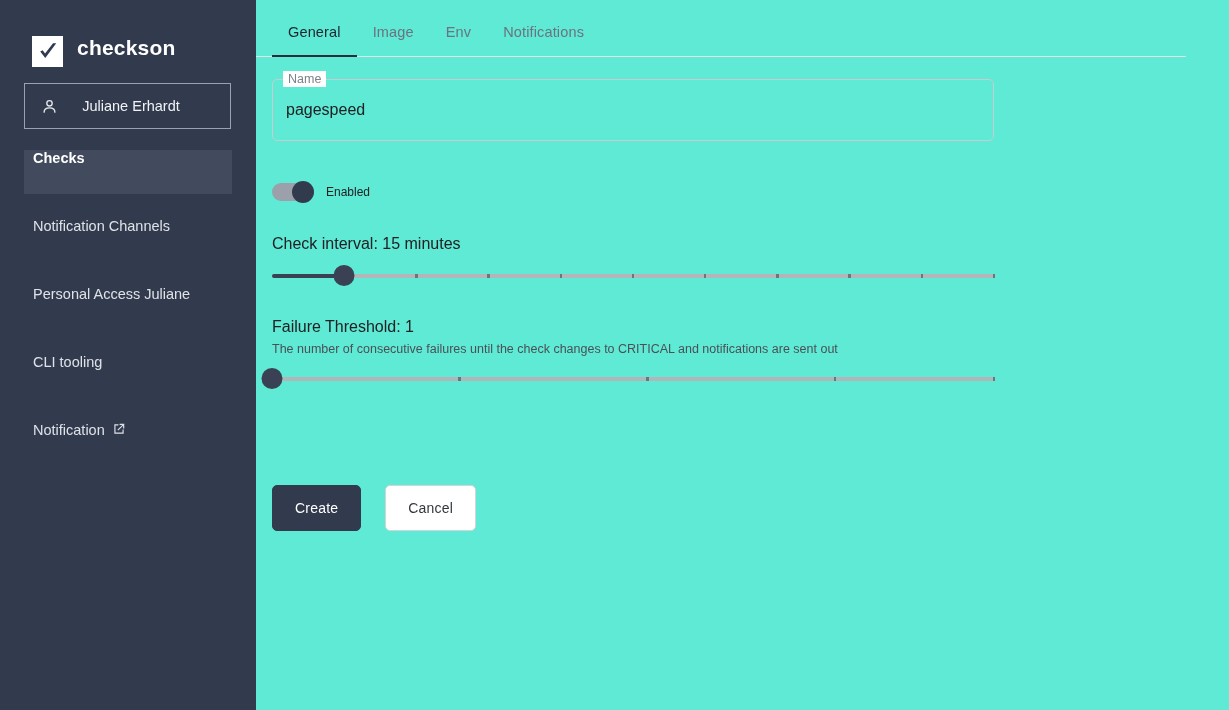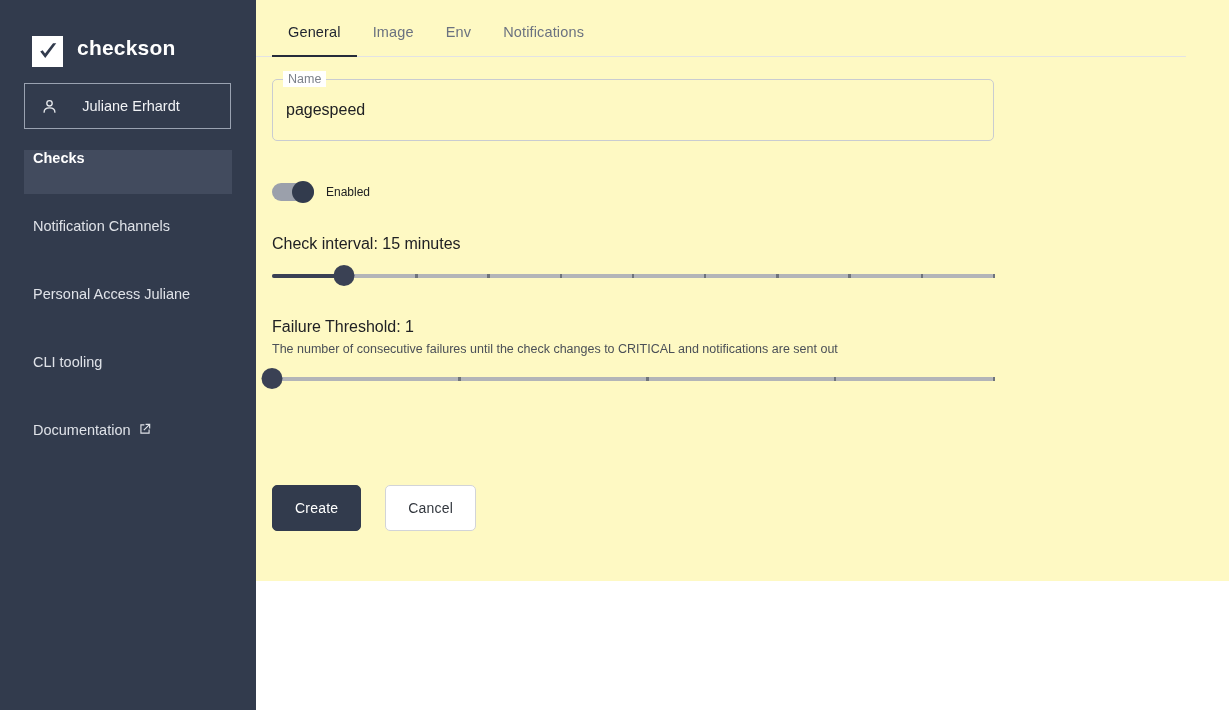--- a/index.html
+++ b/index.html
@@ -107,22 +107,22 @@
   .nav-item.active {
     background: #424b5e;
     color: #ffffff;
     font-weight: bold;
   }
   .nav-ext-icon { display: inline-flex; align-items: center; }
 
   
   .main {
     flex: 1;
-    height: 581px;
-    background: #fef9c3;
+    height: 710px;
+    background: #5eead4;
     position: relative;
   }
 
   .tabs {
     display: flex;
     align-items: flex-end;
     height: 57px;
     padding-left: 16px;
     border-bottom: 1px solid #e3e3e5;
     width: 930px;
@@ -337,21 +337,21 @@
       <div class="nav-item">
         <span>Notification Channels</span>
       </div>
       <div class="nav-item">
         <span>Personal Access Juliane</span>
       </div>
       <div class="nav-item">
         <span>CLI tooling</span>
       </div>
       <div class="nav-item">
-        <span>Documentation</span>
+        <span>Notification</span>
         <span class="nav-ext-icon">
           <svg width="14" height="14" viewBox="0 0 24 24" aria-hidden="true">
             <path d="M4 4h7v2H6v12h12v-5h2v7H4z" fill="#dfe2e8"></path>
             <path d="M13 3h8v8h-2V6.4l-8.3 8.3-1.4-1.4L17.6 5H13z" fill="#dfe2e8"></path>
           </svg>
         </span>
       </div>
     </nav>
   </aside>
 

